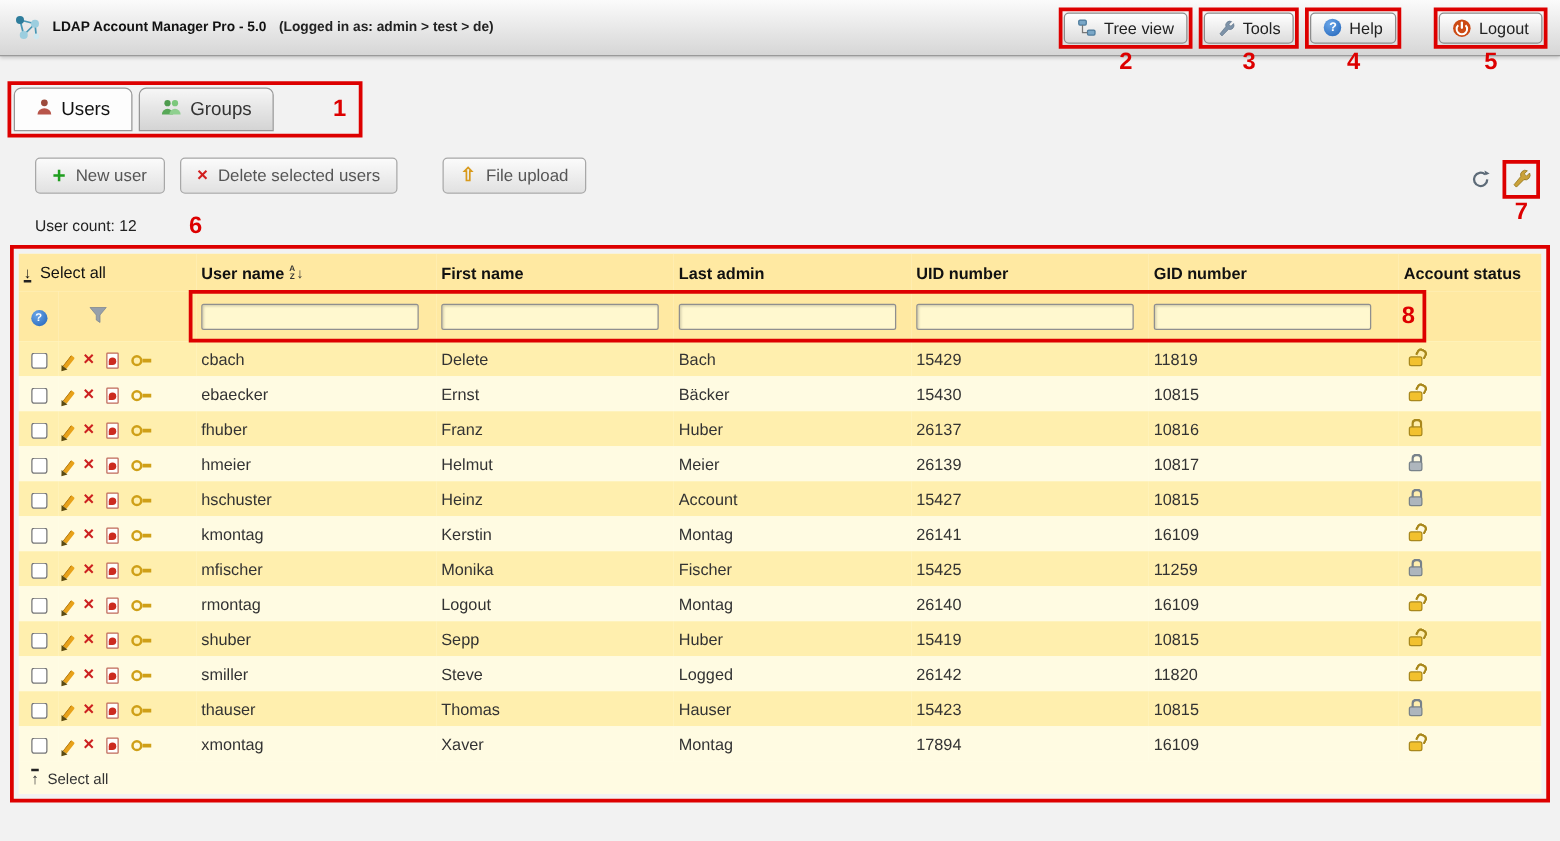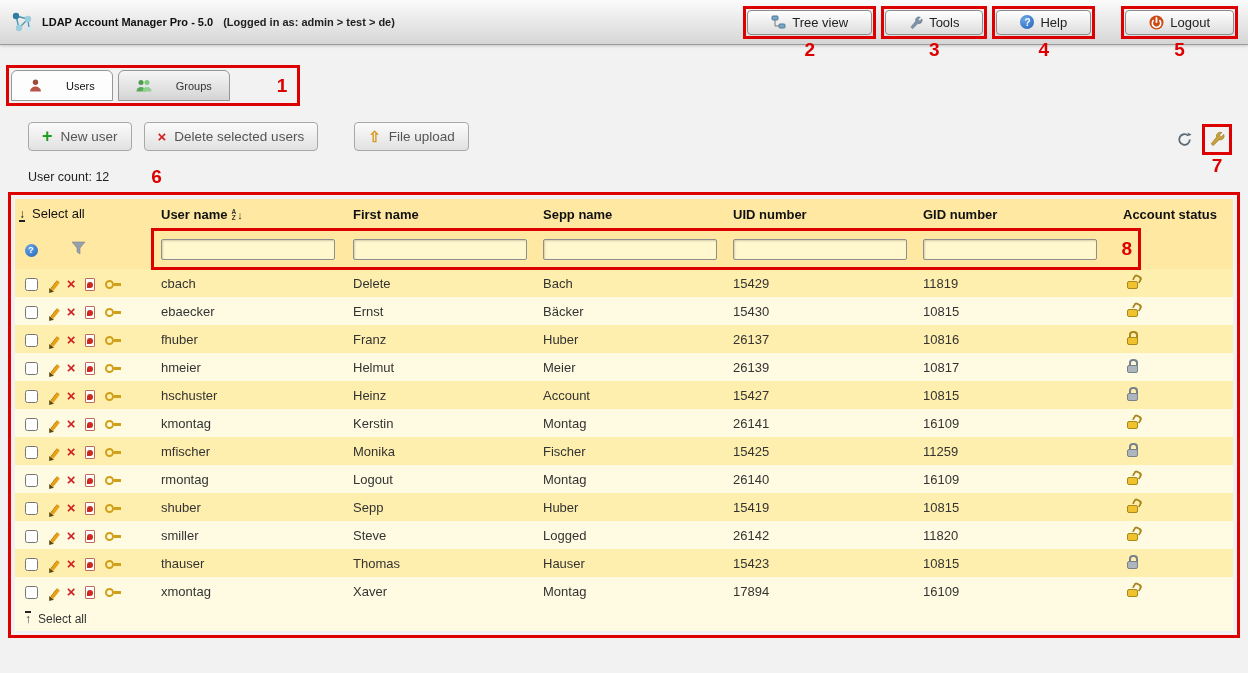--- a/index.html
+++ b/index.html
@@ -21,21 +21,21 @@
     position:relative; z-index:5;
   }
   .logo { display:inline-flex; margin-right:8px; }
   .app-title { font-weight:bold; font-size:11px; color:#111; }
   .login-info { font-weight:bold; font-size:11px; color:#222; margin-left:10px; }
   .header-buttons { margin-left:auto; display:flex; align-items:flex-start; }
   .ann-wrap { position:relative; border:3px solid #dd0000; padding:1px; margin-left:5px; }
   .ann-wrap.logout-wrap { margin-left:26px; }
   .hbtn {
     display:inline-flex; align-items:center; gap:6px; white-space:nowrap;
-    padding:4px 23px; font-size:13px; color:#222;
+    padding:4px 10px; font-size:13px; color:#222;
     background:linear-gradient(#ffffff,#dcdcdc);
     border:1px solid #8c8c8c; border-radius:4px;
     font-family:"Liberation Sans", sans-serif;
   }
   .red-num {
     position:absolute; top:calc(100% + 4px); left:50%; transform:translateX(-50%);
     color:#dd0000; font-weight:bold; font-size:19px; line-height:1; z-index:20;
   }
   .red-num.inline { position:static; transform:none; margin-left:42px; }
 
@@ -48,22 +48,22 @@
   }
   .qmark-icon.small { width:13px; height:13px; font-size:9px; }
 
   
   .tabs-row { margin:20px 0 0 6px; }
   .tabs-frame {
     display:inline-flex; align-items:center;
     border:3px solid #dd0000; padding:2px 10px 2px 2px;
   }
   .tab {
-    display:inline-flex; align-items:center; gap:24px;
-    padding:8px 17px; margin-right:5px; font-size:11px; color:#333;
+    display:inline-flex; align-items:flex-start; gap:7px;
+    padding:8px 17px; margin-right:5px; font-size:15px; color:#333;
     background:linear-gradient(#f6f6f6,#d4d4d4);
     border:1px solid #979797; border-radius:6px 6px 0 0;
   }
   .tab.active { background:#fdfdfd; font-weight:normal; color:#111; }
 
   
   .toolbar { margin:16px 0 0 0; padding:0 14px 0 28px; display:flex; align-items:center; position:relative; }
   .btn {
     display:inline-flex; align-items:center; gap:8px;
     padding:6px 13px; font-size:13.5px; color:#555;
@@ -295,21 +295,21 @@
         <th class="selectall-th" colspan="2" data-interactable="true">
           <span class="downbar-icon" data-interactable="false">↓</span><span data-interactable="false">Select all</span>
         </th>
         <th data-interactable="true">
           <span data-interactable="false">User name</span><span class="sort-icon" data-interactable="false">
               <span class="az">A<br>Z</span>
               <span class="arr">↓</span>
             </span>
         </th>
         <th data-interactable="false">First name</th>
-        <th data-interactable="false">Sepp name</th>
+        <th data-interactable="false">Last admin</th>
         <th data-interactable="false">UID number</th>
         <th data-interactable="false">GID number</th>
         <th data-interactable="false">Account status</th>
       </tr>
       <tr class="filter-row" data-interactable="false">
         <td style="text-align:center"><span class="qmark-icon small" data-interactable="true">?</span></td>
         <td style="padding-left:24px">
           <span data-interactable="true" style="display:inline-flex">
             <svg width="15" height="14">
                 <path d="M1 1h13l-5 6v6l-3-2V7z" fill="#97a0aa" stroke="#7c8590" stroke-width=".6"></path>

